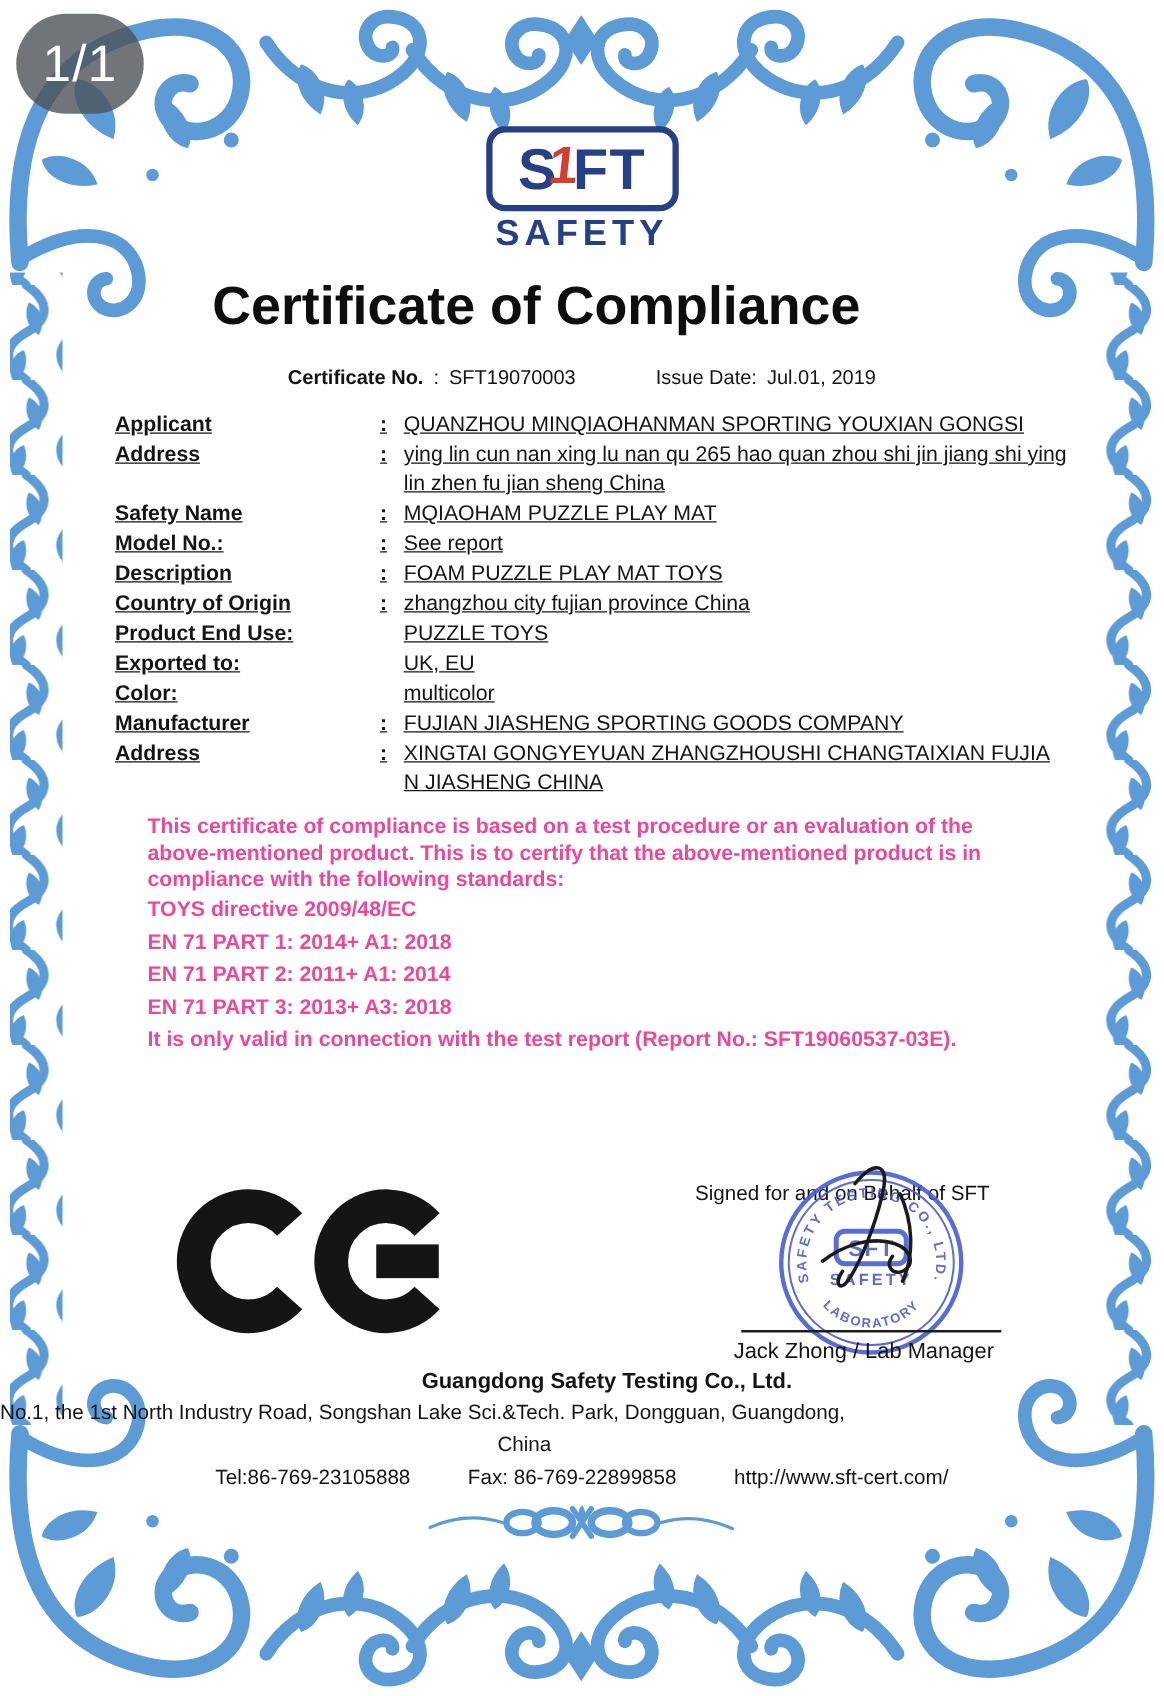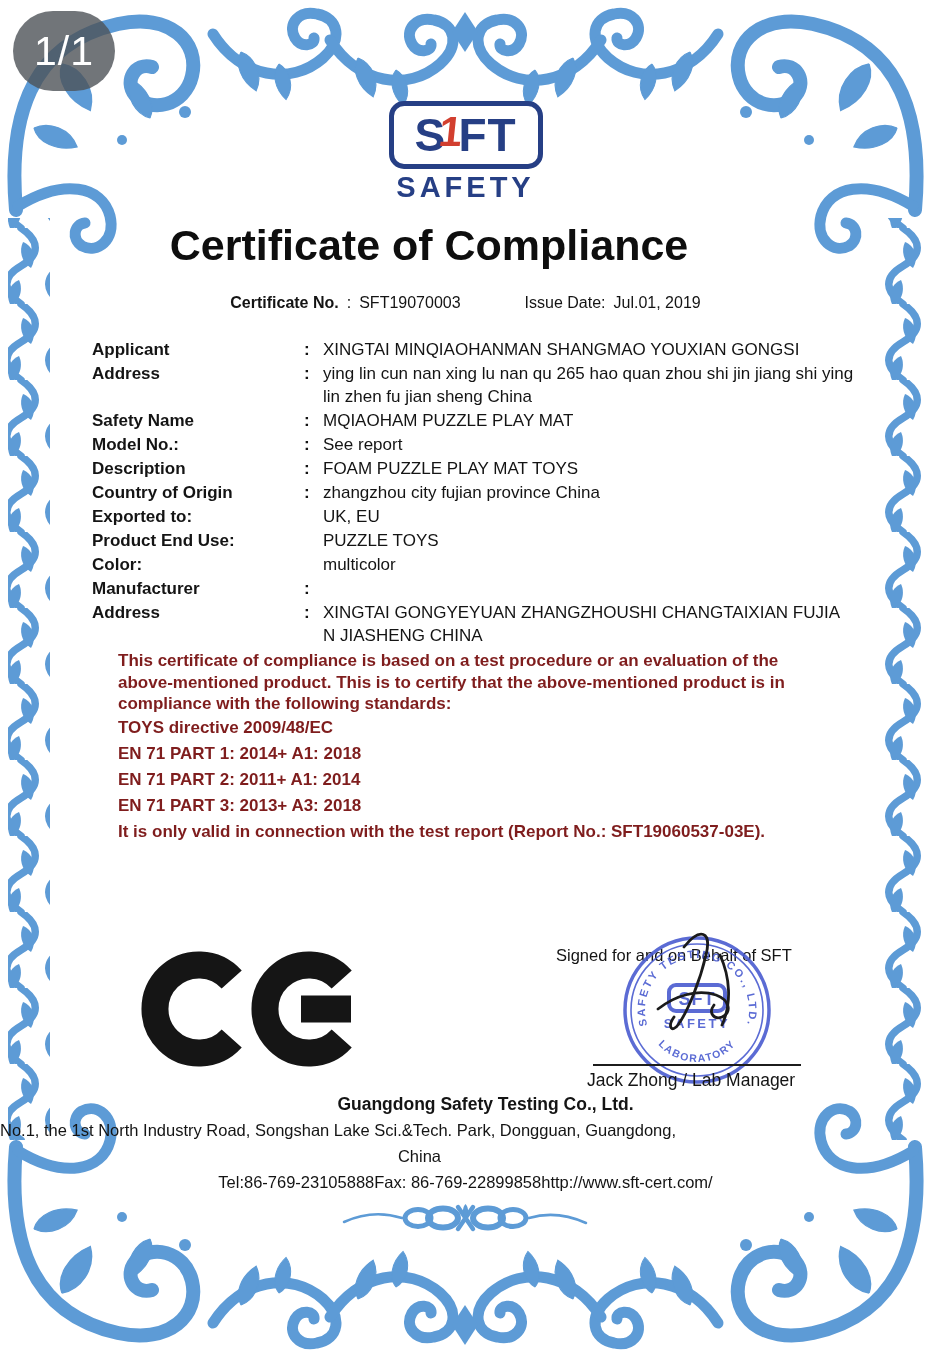--- a/index.html
+++ b/index.html
@@ -35,44 +35,44 @@
   }
 
   .cert-line{
     position:absolute;left:0;top:294px;width:931px;z-index:3;
     display:flex;justify-content:center;gap:8px;font-size:16px;
   }
   .cert-line .lbl{font-weight:bold;}
   .cert-line .gap{width:48px;}
 
   
-  .fields{position:absolute;left:92px;top:338px;width:770px;z-index:3;}
+  .fields{position:absolute;left:92px;top:328px;width:770px;z-index:3;text-decoration:underline;}
   .frow{display:flex;font-size:17px;line-height:23px;margin-bottom:1px;}
   .flabel{width:212px;flex:none;font-weight:bold;}
   .fsep{width:19px;flex:none;font-weight:bold;}
   .fvalue{width:532px;}
 
   
-  .statement{position:absolute;left:118px;top:650px;width:706px;z-index:3;font-weight:bold;font-size:17px;color:#7f1d1d;}
+  .statement{position:absolute;left:118px;top:650px;width:706px;z-index:3;font-weight:bold;font-size:17px;color:#ec4899;}
   .statement .para{margin:0;line-height:21.5px;}
   .statement .std{line-height:26px;}
   .statement .validity{line-height:26px;}
 
   
   #ce-mark{position:absolute;left:141px;top:951px;z-index:3;}
   .signed-for{position:absolute;left:556px;top:946px;width:260px;z-index:3;font-size:16.5px;white-space:nowrap;}
   #stamp{position:absolute;left:612px;top:925px;z-index:4;}
   .sign-line{position:absolute;left:593px;top:1064px;width:208px;border-top:2px solid #1c1c1c;z-index:5;}
   .signatory{position:absolute;left:587px;top:1070px;width:220px;z-index:5;font-size:17.5px;white-space:nowrap;}
 
   
   .footer-company{position:absolute;left:0;top:1094px;width:931px;text-align:center;font-weight:bold;font-size:17.5px;z-index:3;padding-left:20px;}
   .footer-addr1{position:absolute;left:0;top:1121px;width:931px;text-align:left;font-size:16.5px;z-index:3;}
   .footer-addr2{position:absolute;left:0;top:1147px;width:839px;text-align:center;font-size:16.5px;z-index:3;}
-  .footer-contacts{position:absolute;left:0;top:1173px;width:931px;z-index:3;display:flex;justify-content:center;font-size:16.5px;}
+  .footer-contacts{position:absolute;left:0;top:1173px;width:931px;z-index:3;display:flex;justify-content:center;gap:46px;font-size:16.5px;}
   #divider{position:absolute;left:340px;top:1200px;z-index:3;}
 </style>
 </head>
 <body>
 
 <svg id="border-layer" width="931" height="1357" viewBox="0 0 931 1357" aria-hidden="true">
   <defs>
     <path id="leaf" d="M0,0 C10,7 14,24 4,36 C-7,24 -8,8 0,0"></path>
     <g id="cornerTL">
       <path d="M16,210 C8,120 28,44 118,24 C170,13 200,42 192,76 C185,106 150,114 135,95 C124,81 135,62 152,67" fill="none" stroke-width="14" stroke-linecap="round"></path>
@@ -140,21 +140,21 @@
   <span>SFT19070003</span>
   <span class="gap"></span>
   <span>Issue Date:</span>
   <span>Jul.01, 2019</span>
 </div>
 
 <div class="fields">
   <div class="frow">
     <span class="flabel">Applicant</span>
     <span class="fsep">:</span>
-    <span class="fvalue">XINGTAI MINQIAOHANMAN SHANGMAO YOUXIAN GONGSI</span>
+    <span class="fvalue">QUANZHOU MINQIAOHANMAN SPORTING YOUXIAN GONGSI</span>
   </div>
   <div class="frow">
     <span class="flabel">Address</span>
     <span class="fsep">:</span>
     <span class="fvalue">ying lin cun nan xing lu nan qu 265 hao quan zhou shi jin jiang shi ying lin zhen fu jian sheng China</span>
   </div>
   <div class="frow">
     <span class="flabel">Safety Name</span>
     <span class="fsep">:</span>
     <span class="fvalue">MQIAOHAM PUZZLE PLAY MAT</span>
@@ -166,39 +166,40 @@
   </div>
   <div class="frow">
     <span class="flabel">Description</span>
     <span class="fsep">:</span>
     <span class="fvalue">FOAM PUZZLE PLAY MAT TOYS</span>
   </div>
   <div class="frow">
     <span class="flabel">Country of Origin</span>
     <span class="fsep">:</span>
     <span class="fvalue">zhangzhou city fujian province China</span>
+  </div>
+  <div class="frow">
+    <span class="flabel">Product End Use:</span>
+    <span class="fsep"></span>
+    <span class="fvalue">PUZZLE TOYS</span>
   </div>
   <div class="frow">
     <span class="flabel">Exported to:</span>
     <span class="fsep"></span>
     <span class="fvalue">UK, EU</span>
   </div>
   <div class="frow">
-    <span class="flabel">Product End Use:</span>
-    <span class="fsep"></span>
-    <span class="fvalue">PUZZLE TOYS</span>
-  </div>
-  <div class="frow">
     <span class="flabel">Color:</span>
     <span class="fsep"></span>
     <span class="fvalue">multicolor</span>
   </div>
   <div class="frow">
     <span class="flabel">Manufacturer</span>
     <span class="fsep">:</span>
+    <span class="fvalue">FUJIAN JIASHENG SPORTING GOODS COMPANY</span>
   </div>
   <div class="frow">
     <span class="flabel">Address</span>
     <span class="fsep">:</span>
     <span class="fvalue">XINGTAI GONGYEYUAN ZHANGZHOUSHI CHANGTAIXIAN FUJIA N JIASHENG CHINA</span>
   </div>
 </div>
 
 <div class="statement">
   <p class="para">This certificate of compliance is based on a test procedure or an evaluation of the above-mentioned product. This is to certify that the above-mentioned product is in compliance with the following standards:</p>

